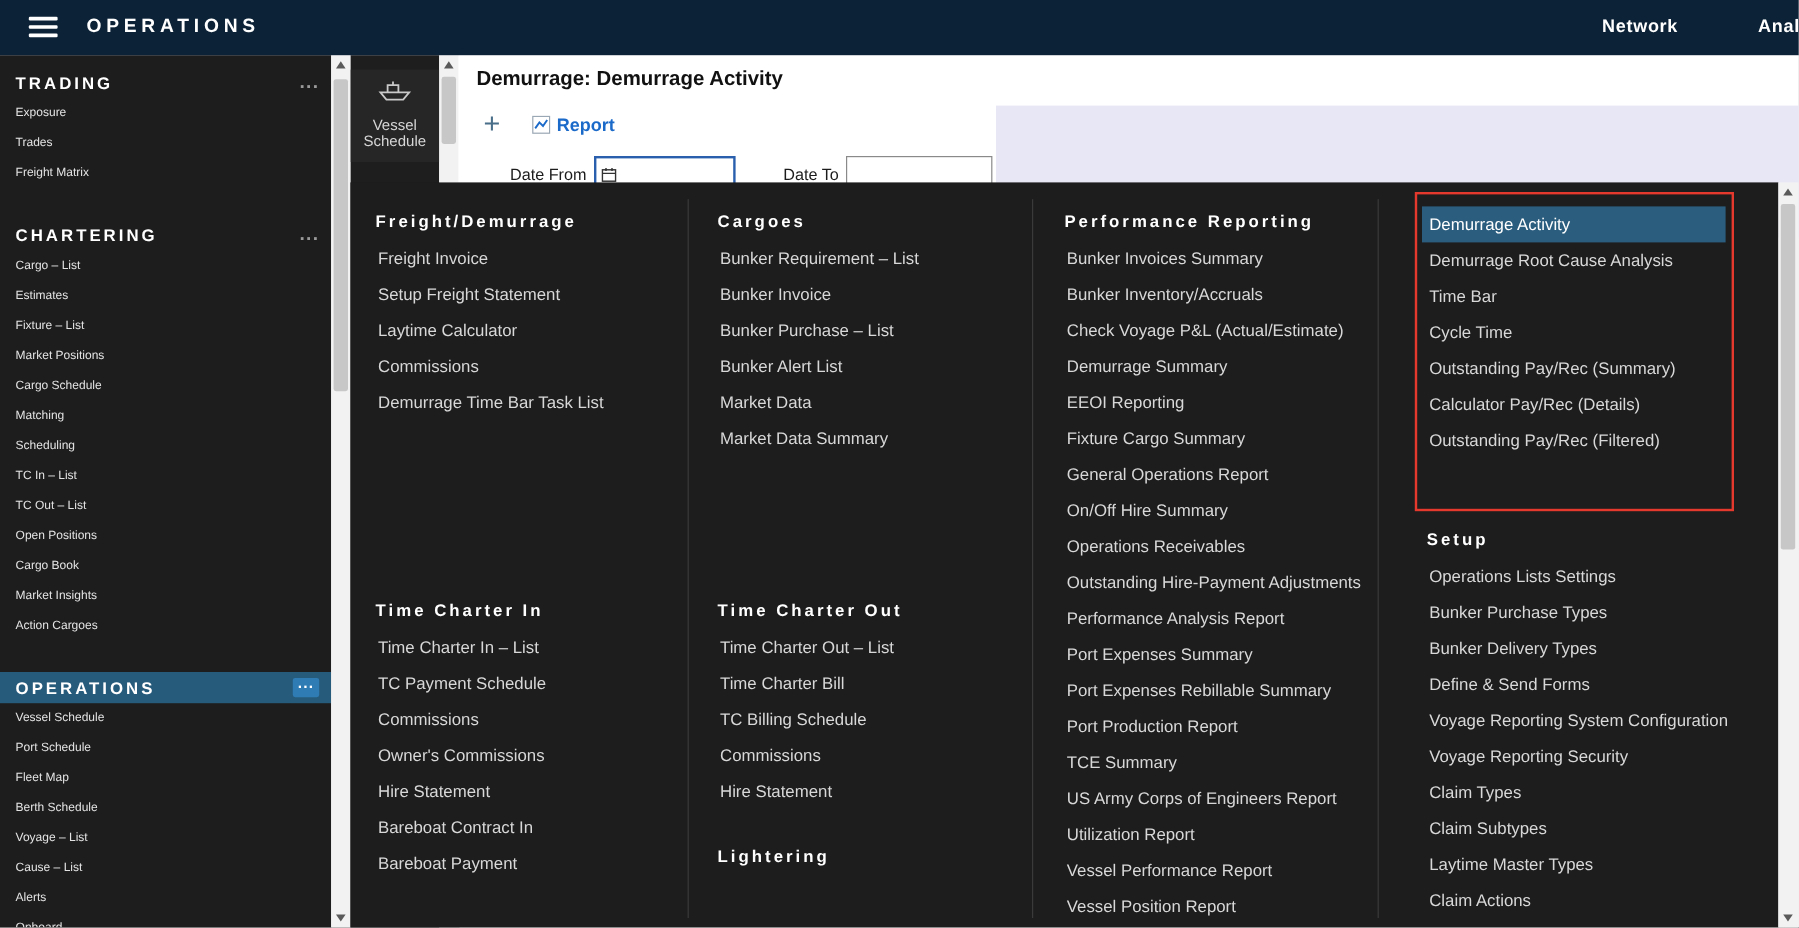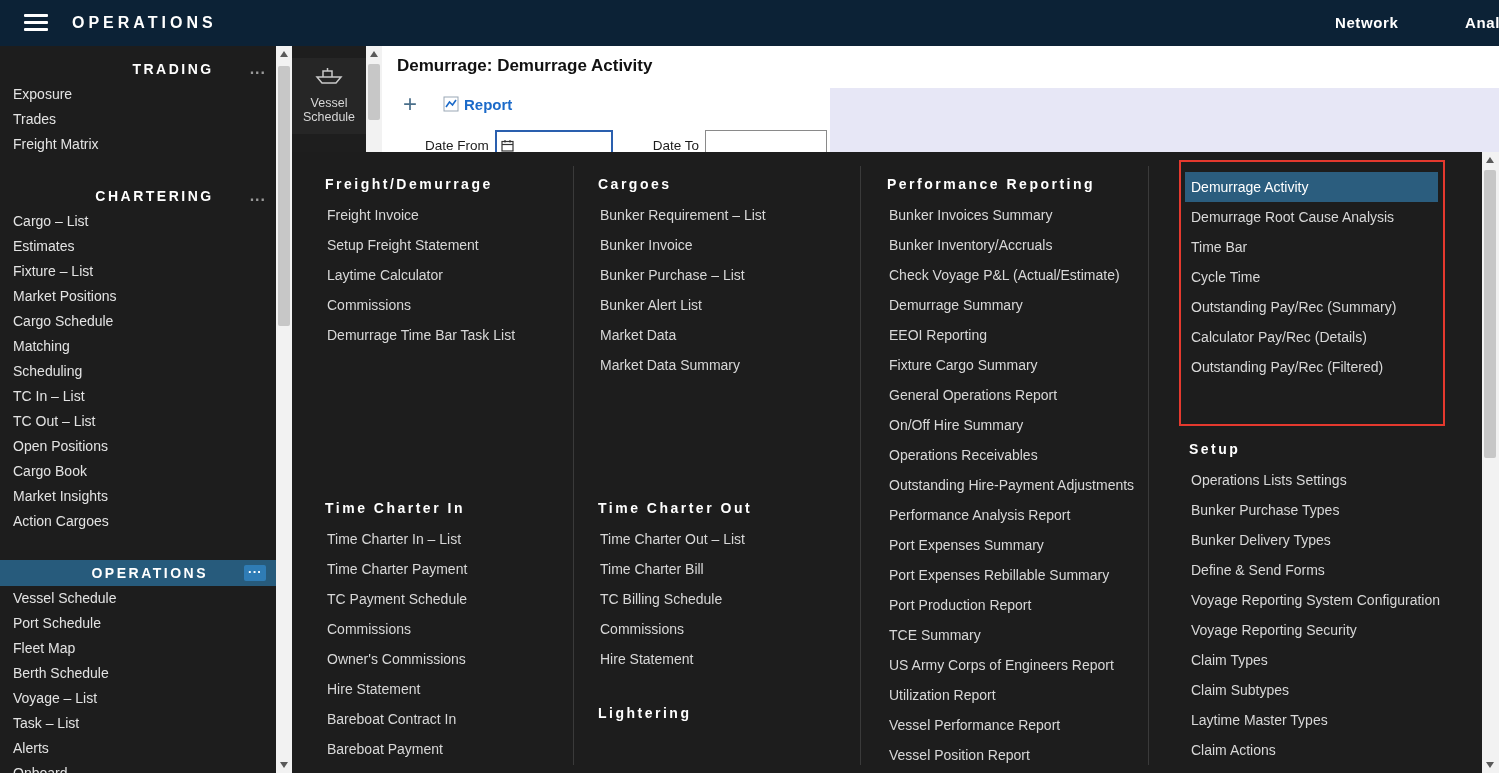--- a/index.html
+++ b/index.html
@@ -11,25 +11,25 @@
   .hamburger { position:absolute; left:24px; top:14px; width:24px; height:18px; cursor:pointer; }
   .hamburger span { display:block; width:24px; height:3px; background:#ffffff; margin-bottom:4px; border-radius:1px; }
   .topbar-title { position:absolute; left:72px; top:0; line-height:46px; color:#ffffff; font-size:16px; font-weight:bold; letter-spacing:4px; }
   .topbar-nav-item { position:absolute; top:0; line-height:46px; color:#ffffff; font-size:15px; font-weight:bold; letter-spacing:0.6px; cursor:pointer; white-space:nowrap; }
   .nav-network { left:1335px; }
   .nav-analytics { left:1465px; }
 
   
   .sidebar { position:absolute; left:0; top:46px; width:276px; height:727px; background:#1d1d1d; z-index:5; overflow:hidden; padding-top:10px; }
   .side-section { margin-bottom:26px; }
-  .side-header { height:26px; line-height:26px; padding:0 10px 0 13px; color:#ffffff; font-size:14px; font-weight:bold; letter-spacing:2.5px; display:flex; justify-content:flex-end; align-items:center;gap:36px; }
+  .side-header { height:26px; line-height:26px; padding:0 10px 0 13px; color:#ffffff; font-size:14px; font-weight:bold; letter-spacing:2.5px; display:flex; justify-content:space-between; align-items:center;gap:36px; }
   .side-header .dots { color:#9a9a9a; font-size:16px; font-weight:bold; letter-spacing:1px; line-height:10px; cursor:pointer; }
   .side-header.selected { background:#275b7c; }
   .dots-box { background:#2f7cb5; color:#ffffff; width:22px; height:16px; border-radius:2px; text-align:center; line-height:8px; font-size:13px; font-weight:bold; letter-spacing:1px; cursor:pointer; }
-  .side-item { height:25px; line-height:25px; padding-left:13px; color:#e3e3e3; font-size:14px; white-space:nowrap; cursor:pointer; }
+  .side-item { height:25px; line-height:25px; padding-left:13px; color:#e3e3e3; font-size:10px; white-space:nowrap; cursor:pointer; }
 
   
   .vscroll { position:absolute; background:#f2f2f2; width:16px; z-index:6; }
   .sb-btn { position:absolute; left:0; width:16px; height:16px; cursor:pointer; }
   .tri-up { width:0; height:0; border-left:4px solid transparent; border-right:4px solid transparent; border-bottom:6px solid #5a5a5a; margin:5px auto 0; }
   .tri-down { width:0; height:0; border-left:4px solid transparent; border-right:4px solid transparent; border-top:6px solid #5a5a5a; margin:5px auto 0; }
   .sb-thumb { position:absolute; left:2px; width:12px; background:#c7c7c7; border-radius:2px; cursor:pointer; }
 
   .sidebar-scroll { left:276px; top:46px; height:727px; }
   .strip-scroll  { left:366px; top:46px; height:106px; z-index:4; }
@@ -54,21 +54,21 @@
   .date-input input { width:100%; height:100%; border:none; outline:none; padding-left:22px; font-size:13px; background:transparent; }
   .input-focused { width:118px; border:2px solid #2a5fae; margin-right:40px; }
   .input-plain { width:122px; border:1px solid #8a8a8a; }
   .cal-icon { position:absolute; left:4px; top:7px; }
 
   
   .megamenu { position:absolute; left:292px; top:152px; width:1190px; height:621px; background:#1d1d1d; z-index:10; }
   .menu-divider { position:absolute; top:14px; bottom:8px; width:1px; background:#3a3a3a; }
   .div-1 { left:281px; } .div-2 { left:568px; } .div-3 { left:856px; }
   .menu-col { position:absolute; top:0; bottom:0; }
-  .col-1 { left:21px;  width:250px;margin-left:12px; }
+  .col-1 { left:21px;  width:250px; }
   .col-2 { left:306px; width:250px; }
   .col-3 { left:595px; width:285px; }
   .col-4 { left:897px; width:252px; }
   .menu-group { position:absolute; left:0; width:100%; }
   .g-top { top:20px; } .g-mid { top:344px; } .g-low { top:549px; } .g-setup { top:285px; }
   .menu-header { height:24px; line-height:24px; color:#ffffff; font-size:14px; font-weight:bold; letter-spacing:2.5px; margin-bottom:4px; white-space:nowrap; }
   .menu-items { }
   .menu-item { height:30px; line-height:30px; color:#d8d8d8; font-size:14px; white-space:nowrap; cursor:pointer; padding-left:2px; }
   .menu-item.selected { background:#2b5d7e; color:#ffffff; margin-left:-4px; padding-left:6px; width:253px; }
   .highlight-box { position:absolute; left:-10px; top:8px; width:266px; height:266px; border:2px solid #e5392e; pointer-events:none; }
@@ -130,21 +130,21 @@
       <span>OPERATIONS</span>
       <span class="dots-box">...</span>
     </div>
     <div>
 
     <div class="side-item">Vessel Schedule</div>
         <div class="side-item">Port Schedule</div>
         <div class="side-item">Fleet Map</div>
         <div class="side-item">Berth Schedule</div>
         <div class="side-item">Voyage – List</div>
-        <div class="side-item">Task – List</div>
+        <div class="side-item">Cause – List</div>
         <div class="side-item">Alerts</div>
         <div class="side-item">Onboard</div>
       </div>
   </div>
 
 </div>
 
 <div class="vscroll sidebar-scroll">
   <div class="sb-btn" style="top:0;">
       <div class="tri-up"></div>
@@ -221,21 +221,20 @@
           <div class="menu-item">Laytime Calculator</div>
           <div class="menu-item">Commissions</div>
           <div class="menu-item">Demurrage Time Bar Task List</div>
         </div>
     </div>
     <div class="menu-group g-mid">
       <div class="menu-header">Time Charter In</div>
       <div class="menu-items">
 
       <div class="menu-item">Time Charter In – List</div>
-          <div class="menu-item">Time Charter Payment</div>
           <div class="menu-item">TC Payment Schedule</div>
           <div class="menu-item">Commissions</div>
           <div class="menu-item">Owner's Commissions</div>
           <div class="menu-item">Hire Statement</div>
           <div class="menu-item">Bareboat Contract In</div>
           <div class="menu-item">Bareboat Payment</div>
         </div>
     </div>
   </div>
 

